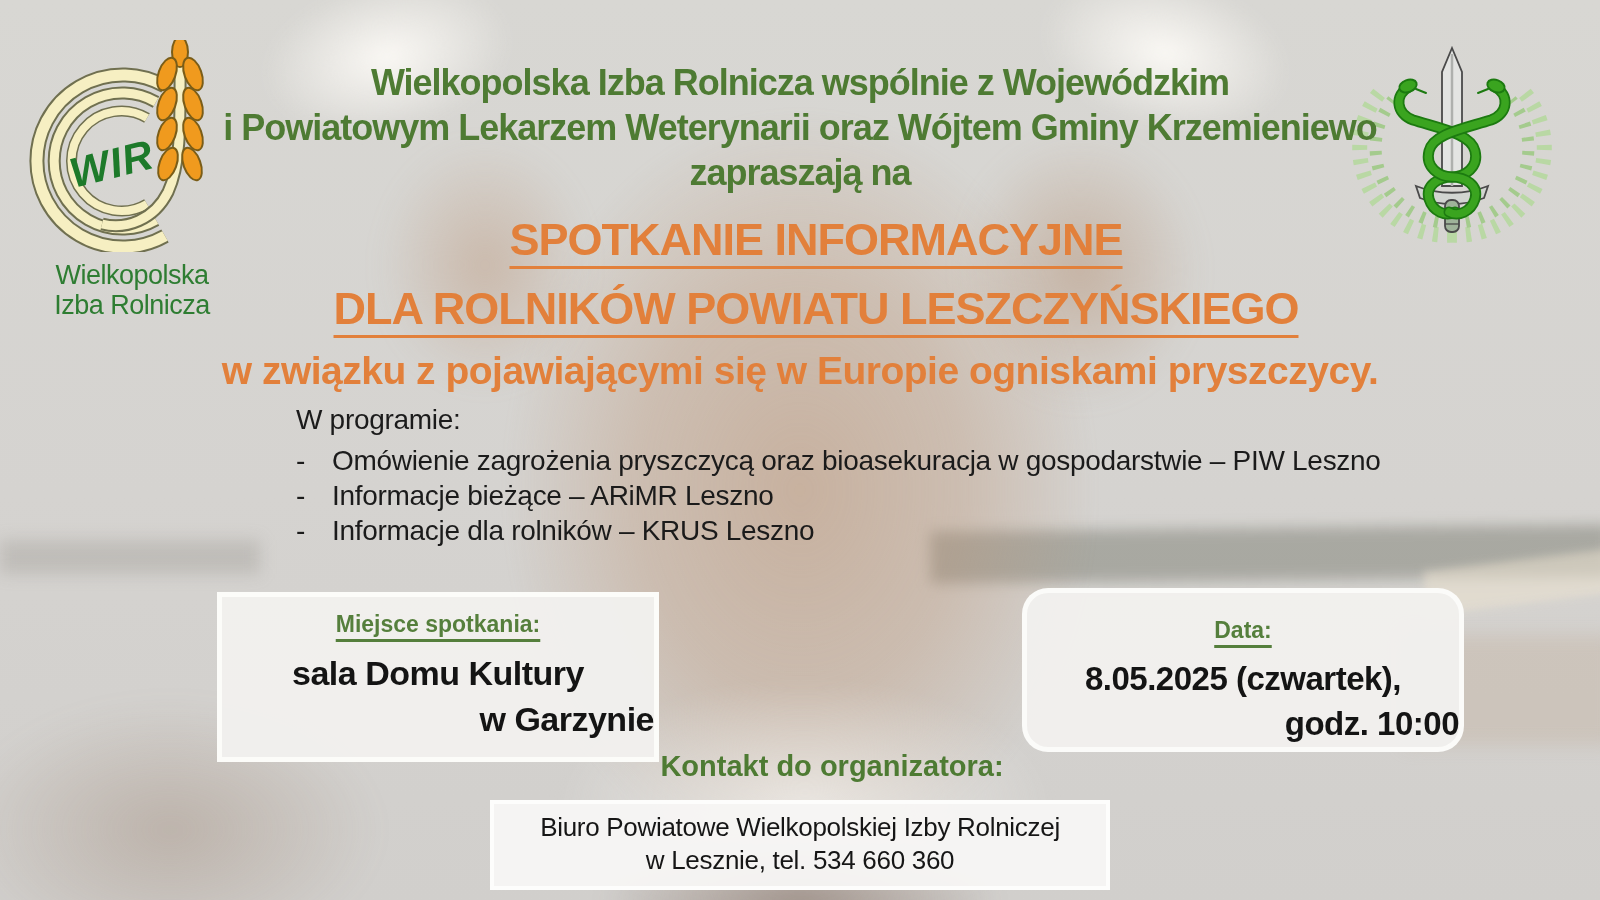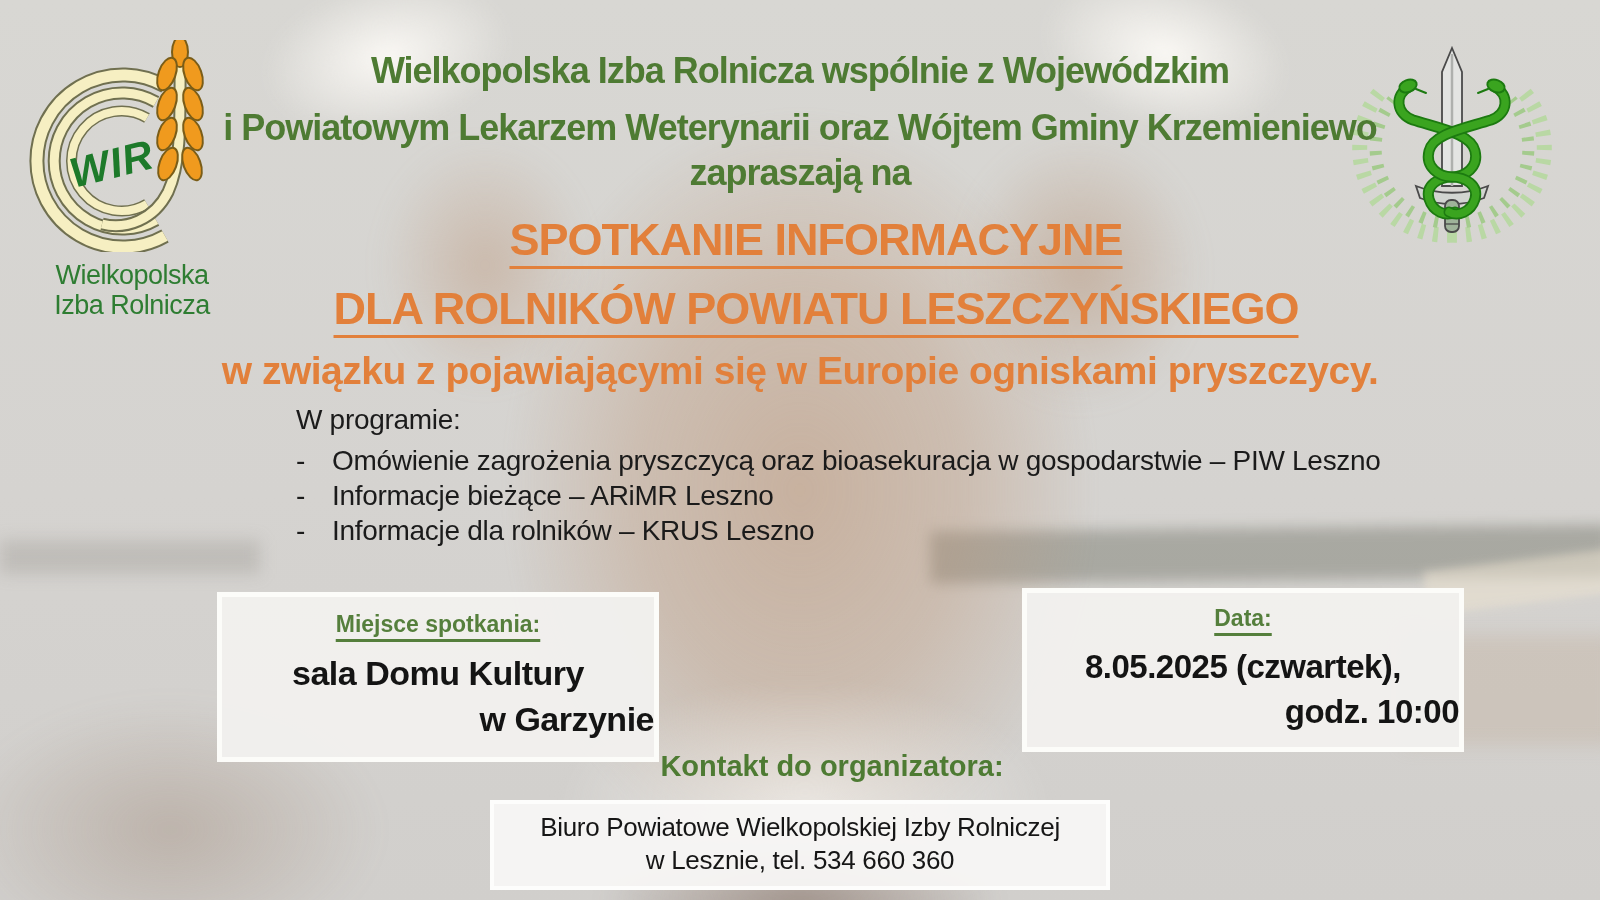--- a/index.html
+++ b/index.html
@@ -26,37 +26,37 @@
   .barn-band{left:930px;top:528px;width:680px;height:52px;background:rgba(98,99,88,.38);filter:blur(7px);transform:rotate(-.6deg);}
   .barn-band2{left:0px;top:540px;width:260px;height:34px;background:rgba(130,128,118,.25);filter:blur(8px);}
   .rail1{left:1425px;top:560px;width:190px;height:44px;background:rgba(235,226,208,.55);filter:blur(5px);transform:rotate(-7deg);}
   .rail2{left:1405px;top:635px;width:210px;height:110px;background:rgba(196,178,160,.4);filter:blur(9px);}
   .shoulder-left{left:-40px;top:700px;width:420px;height:260px;border-radius:50%;
     background:radial-gradient(closest-side,rgba(140,112,92,.30),rgba(140,112,92,0));filter:blur(12px);}
 
   
   .center-line{position:absolute;left:0;width:100%;text-align:center;white-space:nowrap;}
   .hdr{color:#4e7b33;font-weight:700;font-size:36px;letter-spacing:-1px;}
-  #hdr1{top:50px;} #hdr2{top:107px;} #hdr3{top:152px;}
+  #hdr1{top:62px;} #hdr2{top:107px;} #hdr3{top:152px;}
   .title{color:#e2803b;font-weight:700;font-size:45px;letter-spacing:-1px;padding-left:16px;}
   .title .u, .subtitle .u{display:inline-block;}
   .title .u{text-decoration:underline;text-underline-offset:11px;text-decoration-thickness:3px;}
   #title1{top:214px;} #title2{top:283px;}
   .subtitle{color:#e2803b;font-weight:700;font-size:39px;letter-spacing:-0.5px;}
   #subtitle{top:349px;}
 
   #program{position:absolute;left:296px;top:404px;color:#1b1b1b;font-size:28px;letter-spacing:-0.3px;}
   #program .phead{margin-bottom:7px;}
   .pitem{display:flex;line-height:35px;}
   .pitem .dash{width:36px;flex:0 0 36px;}
 
   .infobox{position:absolute;background:rgba(241,240,238,.96);border:5px solid rgba(252,252,250,.95);
     box-sizing:border-box;text-align:center;color:#141414;}
   #place-box{left:217px;top:592px;width:442px;height:170px;padding-top:14px;}
-  #date-box{left:1022px;top:588px;width:442px;height:164px;padding-top:12px;}
+  #date-box{left:1022px;top:588px;width:442px;height:164px;padding-top:24px;border-radius:26px;}
   .boxhead{color:#557f3c;font-weight:700;font-size:23px;}
   .boxhead .u{display:inline-block;text-decoration:underline;text-underline-offset:7px;text-decoration-thickness:2.5px;}
   .boxline1{font-weight:700;font-size:34px;margin-top:16px;letter-spacing:-0.5px;}
   .boxline2{font-weight:700;font-size:34px;margin-top:7px;letter-spacing:-0.5px;text-align:right;}
   #date-box .boxline1, #date-box .boxline2{font-size:33px;}
 
   #kontakt-heading{top:750px;color:#4e7b33;font-weight:700;font-size:29px;padding-left:32px;}
   #contact-box{position:absolute;left:490px;top:800px;width:620px;box-sizing:border-box;
     background:rgba(247,246,244,.95);border:4px solid rgba(253,253,252,.95);
     text-align:center;color:#161616;font-size:26px;line-height:33px;padding:7px 0 9px 0;letter-spacing:-0.3px;}

